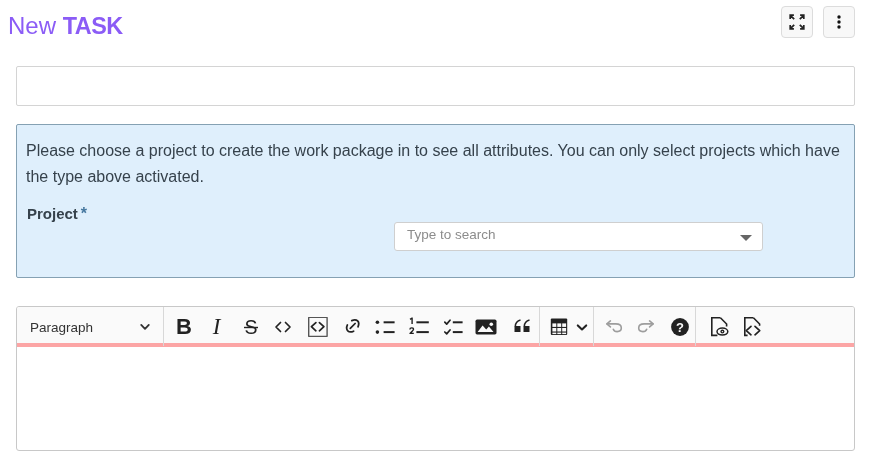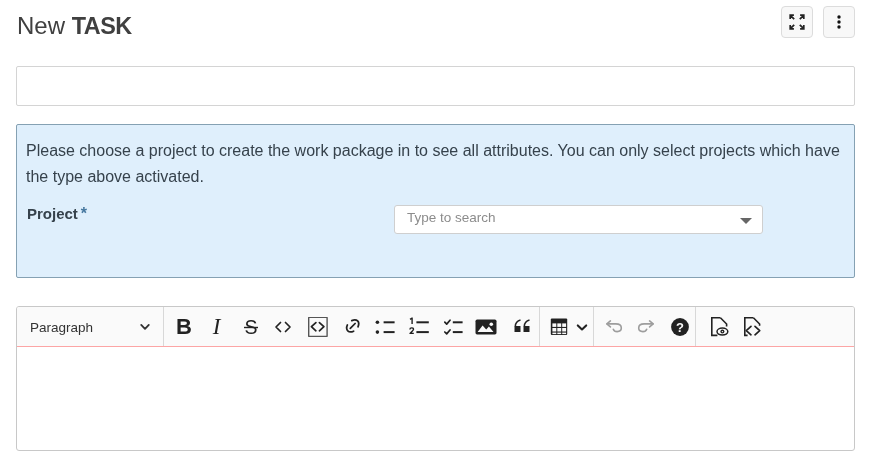--- a/index.html
+++ b/index.html
@@ -1,30 +1,30 @@
 <!DOCTYPE html>
 <html><head>
 <meta charset="utf-8">
 <style>
   html,body{margin:0;padding:0;}
   body{width:875px;height:464px;background:#fff;font-family:"Liberation Sans",sans-serif;position:relative;overflow:hidden;}
-  h1{position:absolute;left:17px;top:12px;margin:0;font-size:24px;font-weight:400;color:#404040;letter-spacing:0;}
+  h1{position:absolute;left:8px;top:12px;margin:0;font-size:24px;font-weight:400;color:#8b5cf6;letter-spacing:0;}
   h1 b{font-weight:700;font-size:23.4px;letter-spacing:-0.5px;}
   .topbtn{position:absolute;top:6px;width:32px;height:32px;border:1px solid #dcdcdc;border-radius:4px;background:#f8f8f8;box-sizing:border-box;}
   .topbtn svg{position:absolute;left:50%;top:50%;transform:translate(-50%,-50%);}
   #subject{position:absolute;left:16px;top:66px;width:839px;height:40px;border:1px solid #d4d4d4;border-radius:2px;background:#fff;box-sizing:border-box;}
   #infobox{position:absolute;left:16px;top:124px;width:839px;height:154px;background:#dfeffc;border:1px solid #85a1b3;border-radius:2px;box-sizing:border-box;}
   #infotext{position:absolute;left:9px;top:13px;width:820px;font-size:16px;line-height:26px;color:#36424c;}
   #projlabel{position:absolute;left:10px;top:80px;font-size:15px;font-weight:700;color:#36424c;}
   #projlabel .star{color:#45779f;font-weight:700;font-size:16px;margin-left:3px;}
-  #select{position:absolute;left:377px;top:80px;width:369px;height:29px;border:1px solid #cfcfcf;border-radius:3px;background:#fff;box-sizing:border-box;}
+  #select{position:absolute;left:377px;top:97px;width:369px;height:29px;border:1px solid #cfcfcf;border-radius:3px;background:#fff;box-sizing:border-box;}
   #select .ph{position:absolute;left:12px;top:3.5px;font-size:13.5px;color:#8c8c8c;}
   #select .caret{position:absolute;right:10px;top:11.5px;width:0;height:0;border-left:6px solid transparent;border-right:6px solid transparent;border-top:6px solid #666;}
   #editor{position:absolute;left:16px;top:306px;width:839px;height:145px;border:1px solid #c8c8c8;border-radius:3px;box-sizing:border-box;background:#fff;}
-  #toolbar{position:absolute;left:0;top:0;width:100%;height:40px;background:#fafafa;border-bottom:1px solid #fca5a5;box-sizing:border-box;border-radius:2px 2px 0 0;}
+  #toolbar{position:absolute;left:0;top:0;width:100%;height:40px;background:#fafafa;border-bottom:4px solid #fca5a5;box-sizing:border-box;border-radius:2px 2px 0 0;}
   .ico{position:absolute;width:20px;height:20px;top:10px;}
   .sep{position:absolute;top:0;width:1px;height:39px;background:#d8d8d8;}
   .tbtext{position:absolute;font-size:13.5px;color:#333;top:12.5px;}
   #paraword{left:13px;}
 </style>
 </head>
 <body>
 <h1>New <b>TASK</b></h1>
 
 <div class="topbtn" style="left:781px;">

